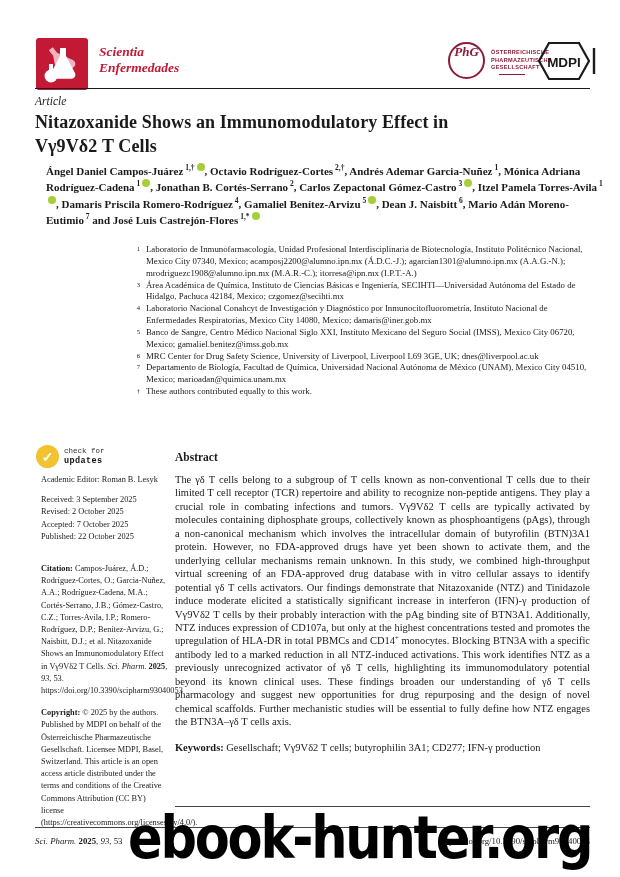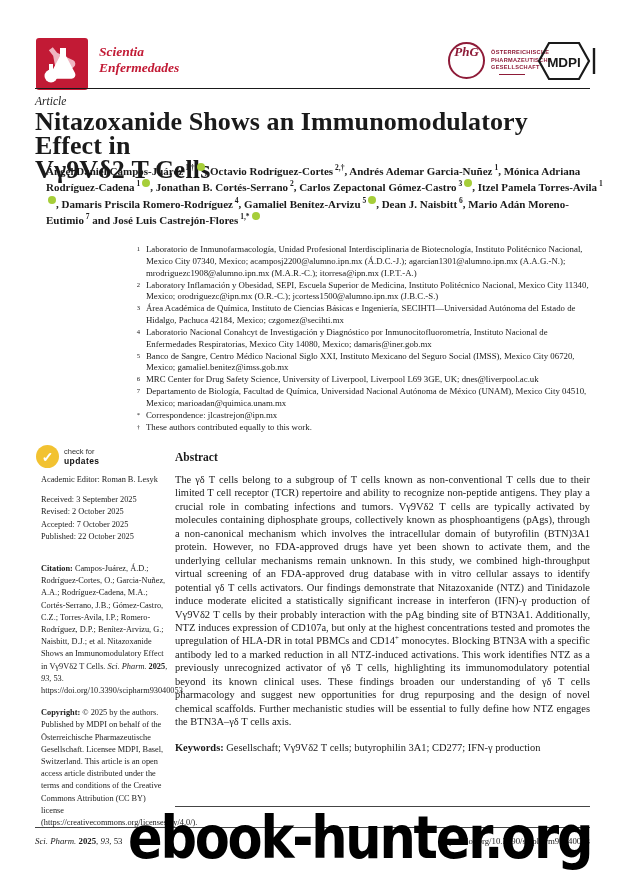--- a/index.html
+++ b/index.html
@@ -14,38 +14,38 @@
                border-radius:50%;box-sizing:border-box;color:#8e1b38;display:flex;
                justify-content:center;font-style:italic;font-weight:bold;font-size:13px;}
   .ophg-text{position:absolute;left:491px;top:49px;font-family:"Liberation Sans",sans-serif;
              font-weight:bold;font-size:5.6px;line-height:1.35;color:#8e1b38;letter-spacing:.3px;}
   .ophg-rule{position:absolute;left:499px;top:74px;width:26px;border-top:1px solid #8e1b38;}
   .mdpi{position:absolute;left:536px;top:40px;}
   .header-rule{position:absolute;left:35px;top:88px;width:555px;border-top:1.1px solid #1a1a1a;}
 
   
   .article-type{position:absolute;left:35px;top:95px;font-style:italic;font-size:11.5px;}
-  .title{position:absolute;left:35px;top:110px;width:558px;font-weight:bold;font-size:26px;
+  .title{position:absolute;left:35px;top:110px;width:558px;font-weight:bold;font-size:18px;
          line-height:24px;letter-spacing:.1px;}
   .authors{position:absolute;left:46px;top:163px;width:560px;font-weight:bold;font-size:11px;line-height:16.4px;}
   .author-sup{font-size:7.5px;line-height:0;}
   .orcid{display:inline-block;width:8px;height:8px;border-radius:50%;background:#A6CE39;margin-left:2px;
          vertical-align:4px;}
 
   
   .affiliations{position:absolute;left:127px;top:244px;width:464px;font-size:8.8px;line-height:11.85px;}
   .aff-row{position:relative;padding-left:19px;}
   .aff-marker{position:absolute;left:0;top:-1px;width:13px;text-align:right;font-size:6.6px;}
 
   
   .badge{position:absolute;left:36px;top:445px;display:flex;align-items:center;gap:5px;cursor:pointer;}
   .badge-circle{width:23px;height:23px;border-radius:50%;background:#f2c231;color:#fff;display:flex;
                 align-items:center;justify-content:center;font-family:"Liberation Sans",sans-serif;
                 font-weight:bold;font-size:14px;}
-  .badge-text{font-family:Liberation Sans, sans-serif;font-size:7.5px;color:#333;line-height:1.25;}
+  .badge-text{font-family:Liberation Mono, monospace;font-size:7.5px;color:#333;line-height:1.25;}
   .badge-text .b2{font-size:8.5px;font-weight:bold;color:#111;letter-spacing:.4px;}
   .sidebar{position:absolute;left:41px;top:474px;width:129px;font-size:8.3px;line-height:12.2px;color:#1a1a1a;}
   .side-block{margin-bottom:8px;}
   .cite-block{margin-top:20px;margin-bottom:10px;}
 
   
   .abstract-col{position:absolute;left:175px;top:451px;width:415px;}
   .abstract-heading{font-weight:bold;font-size:11.5px;}
   .abstract-body{margin-top:10px;font-size:10.45px;line-height:13.45px;text-align:justify;}
   .keywords{margin-top:12px;font-size:10.45px;line-height:13.45px;text-align:justify;}
@@ -106,27 +106,25 @@
   <div class="article-type">Article</div>
   <div class="title">
     <div>Nitazoxanide Shows an Immunomodulatory Effect in</div>
     <div>Vγ9Vδ2 T Cells</div>
   </div>
 
   <div class="authors"><span><span>Ángel Daniel Campos-Juárez</span><sup class="author-sup"> 1,†</sup><span class="orcid"></span></span>, <span><span>Octavio Rodríguez-Cortes</span><sup class="author-sup"> 2,†</sup></span>, <span><span>Andrés Ademar Garcia-Nuñez</span><sup class="author-sup"> 1</sup></span>, <span><span>Mónica Adriana Rodríguez-Cadena</span><sup class="author-sup"> 1</sup><span class="orcid"></span></span>, <span><span>Jonathan B. Cortés-Serrano</span><sup class="author-sup"> 2</sup></span>, <span><span>Carlos Zepactonal Gómez-Castro</span><sup class="author-sup"> 3</sup><span class="orcid"></span></span>, <span><span>Itzel Pamela Torres-Avila</span><sup class="author-sup"> 1</sup><span class="orcid"></span></span>, <span><span>Damaris Priscila Romero-Rodríguez</span><sup class="author-sup"> 4</sup></span>, <span><span>Gamaliel Benítez-Arvizu</span><sup class="author-sup"> 5</sup><span class="orcid"></span></span>, <span><span>Dean J. Naisbitt</span><sup class="author-sup"> 6</sup></span>, <span><span>Mario Adán Moreno-Eutimio</span><sup class="author-sup"> 7</sup></span> and <span><span>José Luis Castrejón-Flores</span><sup class="author-sup"> 1,*</sup><span class="orcid"></span></span></div>
 
   <div class="affiliations">
       <div class="aff-row"><span class="aff-marker">1</span><span>Laboratorio de Inmunofarmacología, Unidad Profesional Interdisciplinaria de Biotecnología, Instituto Politécnico Nacional, Mexico City 07340, Mexico; acamposj2200@alumno.ipn.mx (Á.D.C.-J.); agarcian1301@alumno.ipn.mx (A.A.G.-N.); mrodriguezc1908@alumno.ipn.mx (M.A.R.-C.); itorresa@ipn.mx (I.P.T.-A.)</span></div>
-      <div class="aff-row"><span class="aff-marker">2</span><span>Laboratory Inflamación y Obesidad, SEPI, Escuela Superior de Medicina, Instituto Politécnico Nacional, Mexico City 11340, Mexico; orodriguezc@ipn.mx (O.R.-C.); jcortess1500@alumno.ipn.mx (J.B.C.-S.)</span></div>
       <div class="aff-row"><span class="aff-marker">3</span><span>Área Académica de Química, Instituto de Ciencias Básicas e Ingeniería, SECIHTI—Universidad Autónoma del Estado de Hidalgo, Pachuca 42184, Mexico; czgomez@secihti.mx</span></div>
       <div class="aff-row"><span class="aff-marker">4</span><span>Laboratorio Nacional Conahcyt de Investigación y Diagnóstico por Inmunocitofluorometría, Instituto Nacional de Enfermedades Respiratorias, Mexico City 14080, Mexico; damaris@iner.gob.mx</span></div>
       <div class="aff-row"><span class="aff-marker">5</span><span>Banco de Sangre, Centro Médico Nacional Siglo XXI, Instituto Mexicano del Seguro Social (IMSS), Mexico City 06720, Mexico; gamaliel.benitez@imss.gob.mx</span></div>
       <div class="aff-row"><span class="aff-marker">6</span><span>MRC Center for Drug Safety Science, University of Liverpool, Liverpool L69 3GE, UK; dnes@liverpool.ac.uk</span></div>
       <div class="aff-row"><span class="aff-marker">7</span><span>Departamento de Biología, Facultad de Química, Universidad Nacional Autónoma de México (UNAM), Mexico City 04510, Mexico; marioadan@quimica.unam.mx</span></div>
-      <div class="aff-row"><span class="aff-marker">*</span><span>Correspondence: jlcastrejon@ipn.mx</span></div>
       <div class="aff-row"><span class="aff-marker">†</span><span>These authors contributed equally to this work.</span></div>
     </div>
 
   <div class="badge">
     <div class="badge-circle">
       <span>✓</span>
     </div>
     <div class="badge-text">
       <div>check for</div>
       <div class="b2">updates</div>

